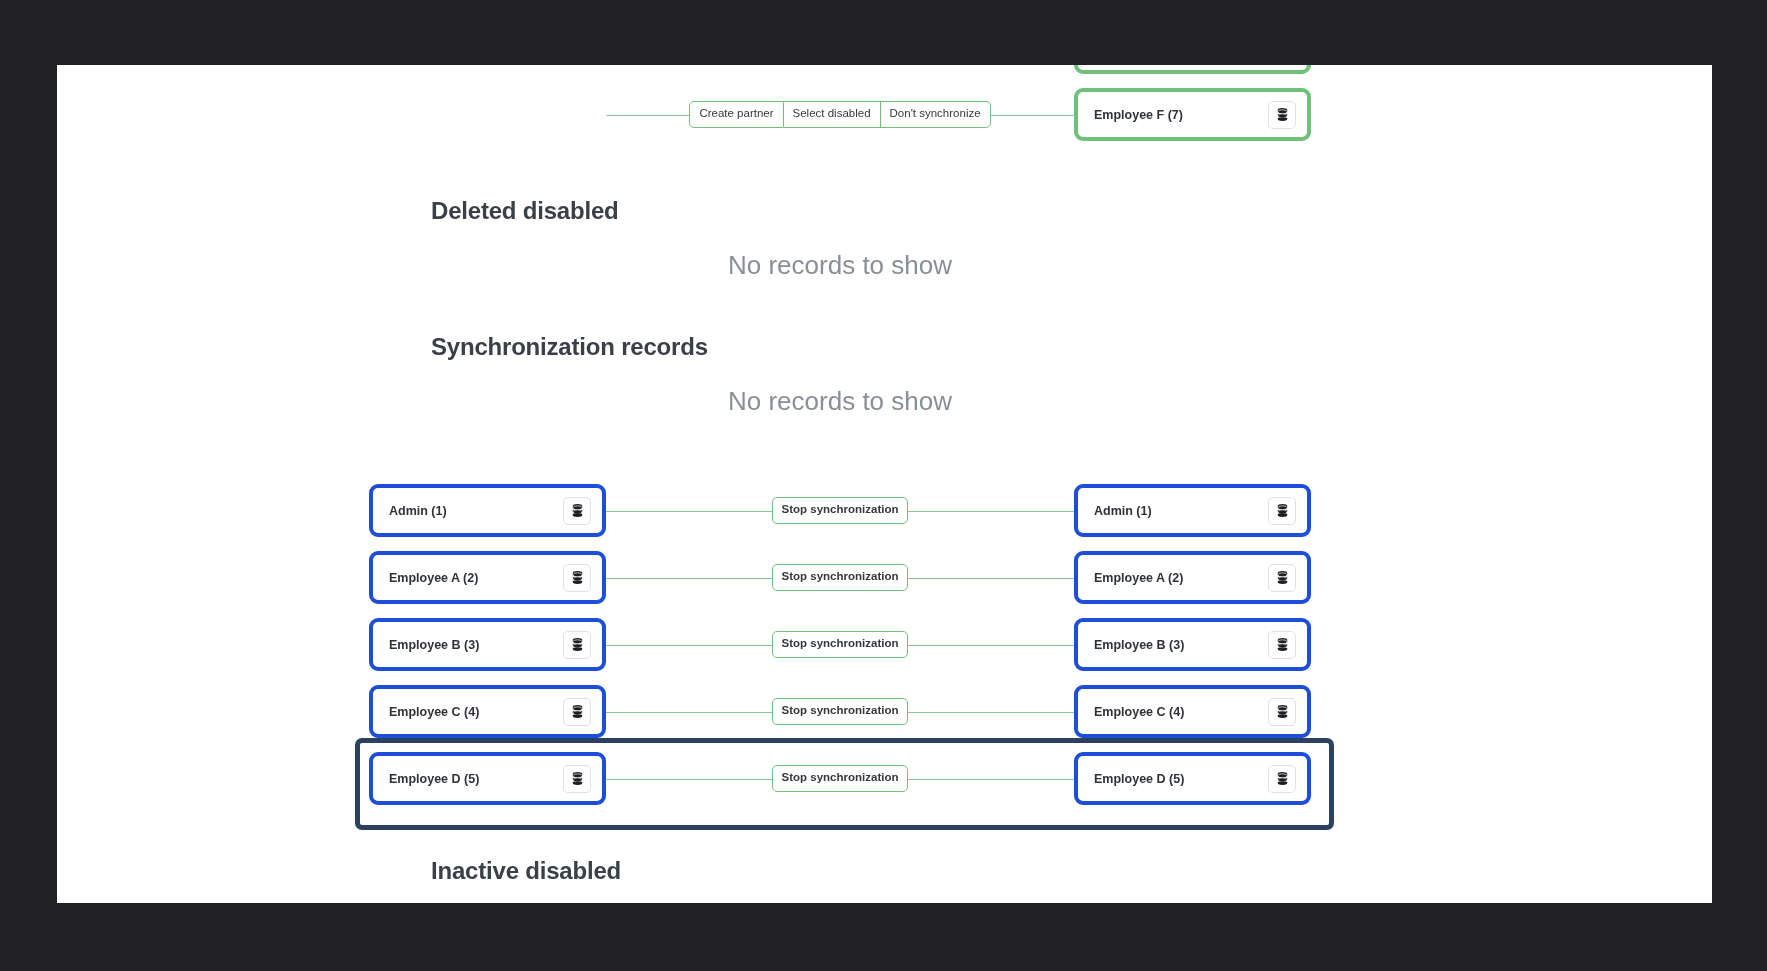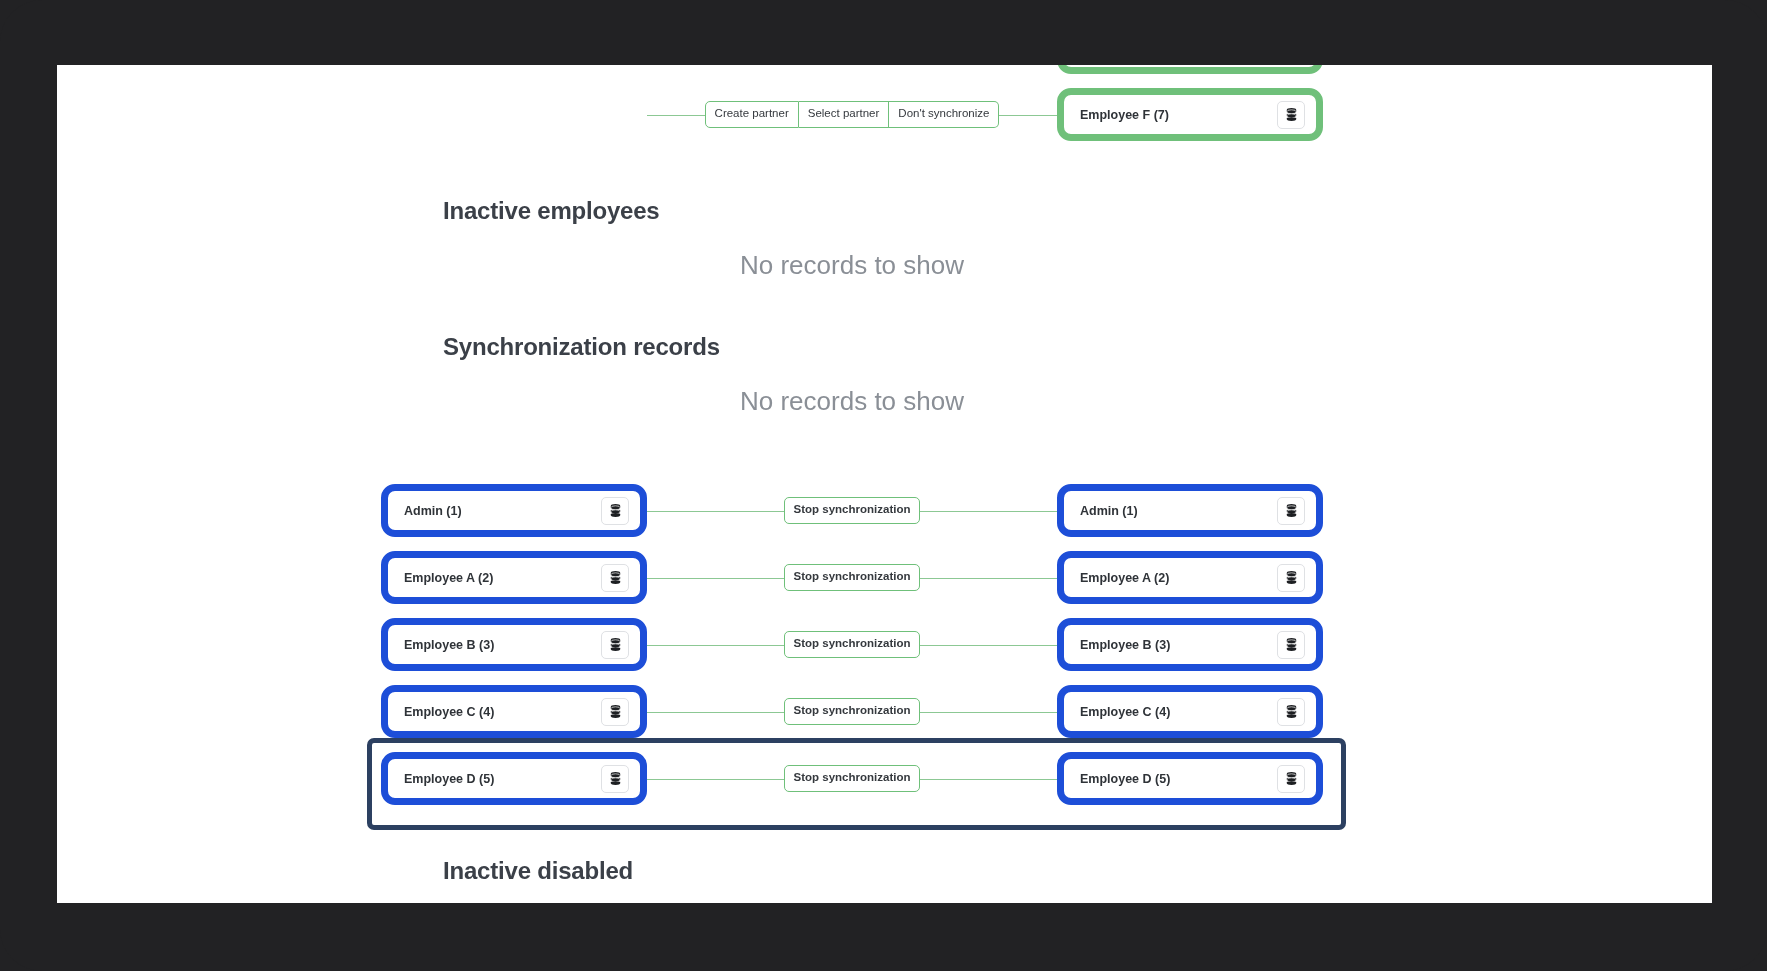--- a/index.html
+++ b/index.html
@@ -33,21 +33,20 @@
     background: #ffffff;
     overflow: hidden;
   }
 
   
   #page {
     position: absolute;
     left: 0;
     top: -44px;
     width: 1655px;
-    padding-left: 12px;
   }
 
   
   .section-heading {
     font-size: 24px;
     font-weight: bold;
     color: #3b4048;
     letter-spacing: -0.2px;
     margin-left: 374px;
   }
@@ -70,25 +69,25 @@
     height: 53px;
   }
 
   .row-wrap { position: relative; }
 
   
   .entity-card {
     display: flex;
     align-items: center;
     justify-content: space-between;
-    width: 266px;
+    width: 237px;
     height: 53px;
     padding: 0 11px 0 16px;
-    border: 7px solid #1d4ed8;
-    border-radius: 14px;
+    border: 4px solid #1d4ed8;
+    border-radius: 9px;
     background: #fff;
     flex: 0 0 auto;
   }
   .entity-card.pending { border-color: #6fc07a; }
 
   .entity-name {
     font-size: 12.5px;
     font-weight: bold;
     color: #2f3338;
     white-space: nowrap;
@@ -186,21 +185,21 @@
             </div>
           </div>
           <div class="spacer-14"></div>
           <div class="row-wrap">
             <div class="sync-row">
               <div class="entity-card" style="visibility:hidden"></div>
               <div class="action-area">
                 <span class="connector"></span>
                 <span class="btn-group">
                   <button class="green-btn">Create partner</button>
-                  <button class="green-btn">Select partner</button>
+                  <button class="green-btn">Select disabled</button>
                   <button class="green-btn">Don't synchronize</button>
                 </span>
               </div>
               <div class="entity-card pending">
                 <span class="entity-name">Employee F (7)</span>
                 <span class="icon-btn">
                   <span class="db-ico">
                     <svg width="15" height="15" viewBox="0 0 16 16" aria-hidden="true">
                       <ellipse cx="8" cy="3.1" rx="5" ry="2.1" fill="#1d1f22"></ellipse>
                       <rect x="3" y="3.1" width="10" height="2.0" fill="#1d1f22"></rect>
@@ -213,21 +212,21 @@
                       <ellipse cx="8" cy="12.9" rx="5" ry="2.1" fill="#1d1f22"></ellipse>
                     </svg>
                   </span>
                 </span>
               </div>
             </div>
           </div>
         </section>
         <section>
           <div style="height:56px"></div>
-          <h2 class="section-heading">Inactive employees</h2>
+          <h2 class="section-heading">Deleted disabled</h2>
           <div style="height:25px"></div>
           <div class="empty-state">No records to show</div>
         </section>
         <section>
           <div style="height:52px"></div>
           <h2 class="section-heading">Synchronization records</h2>
           <div style="height:25px"></div>
           <div class="empty-state">No records to show</div>
         </section>
         <section>

